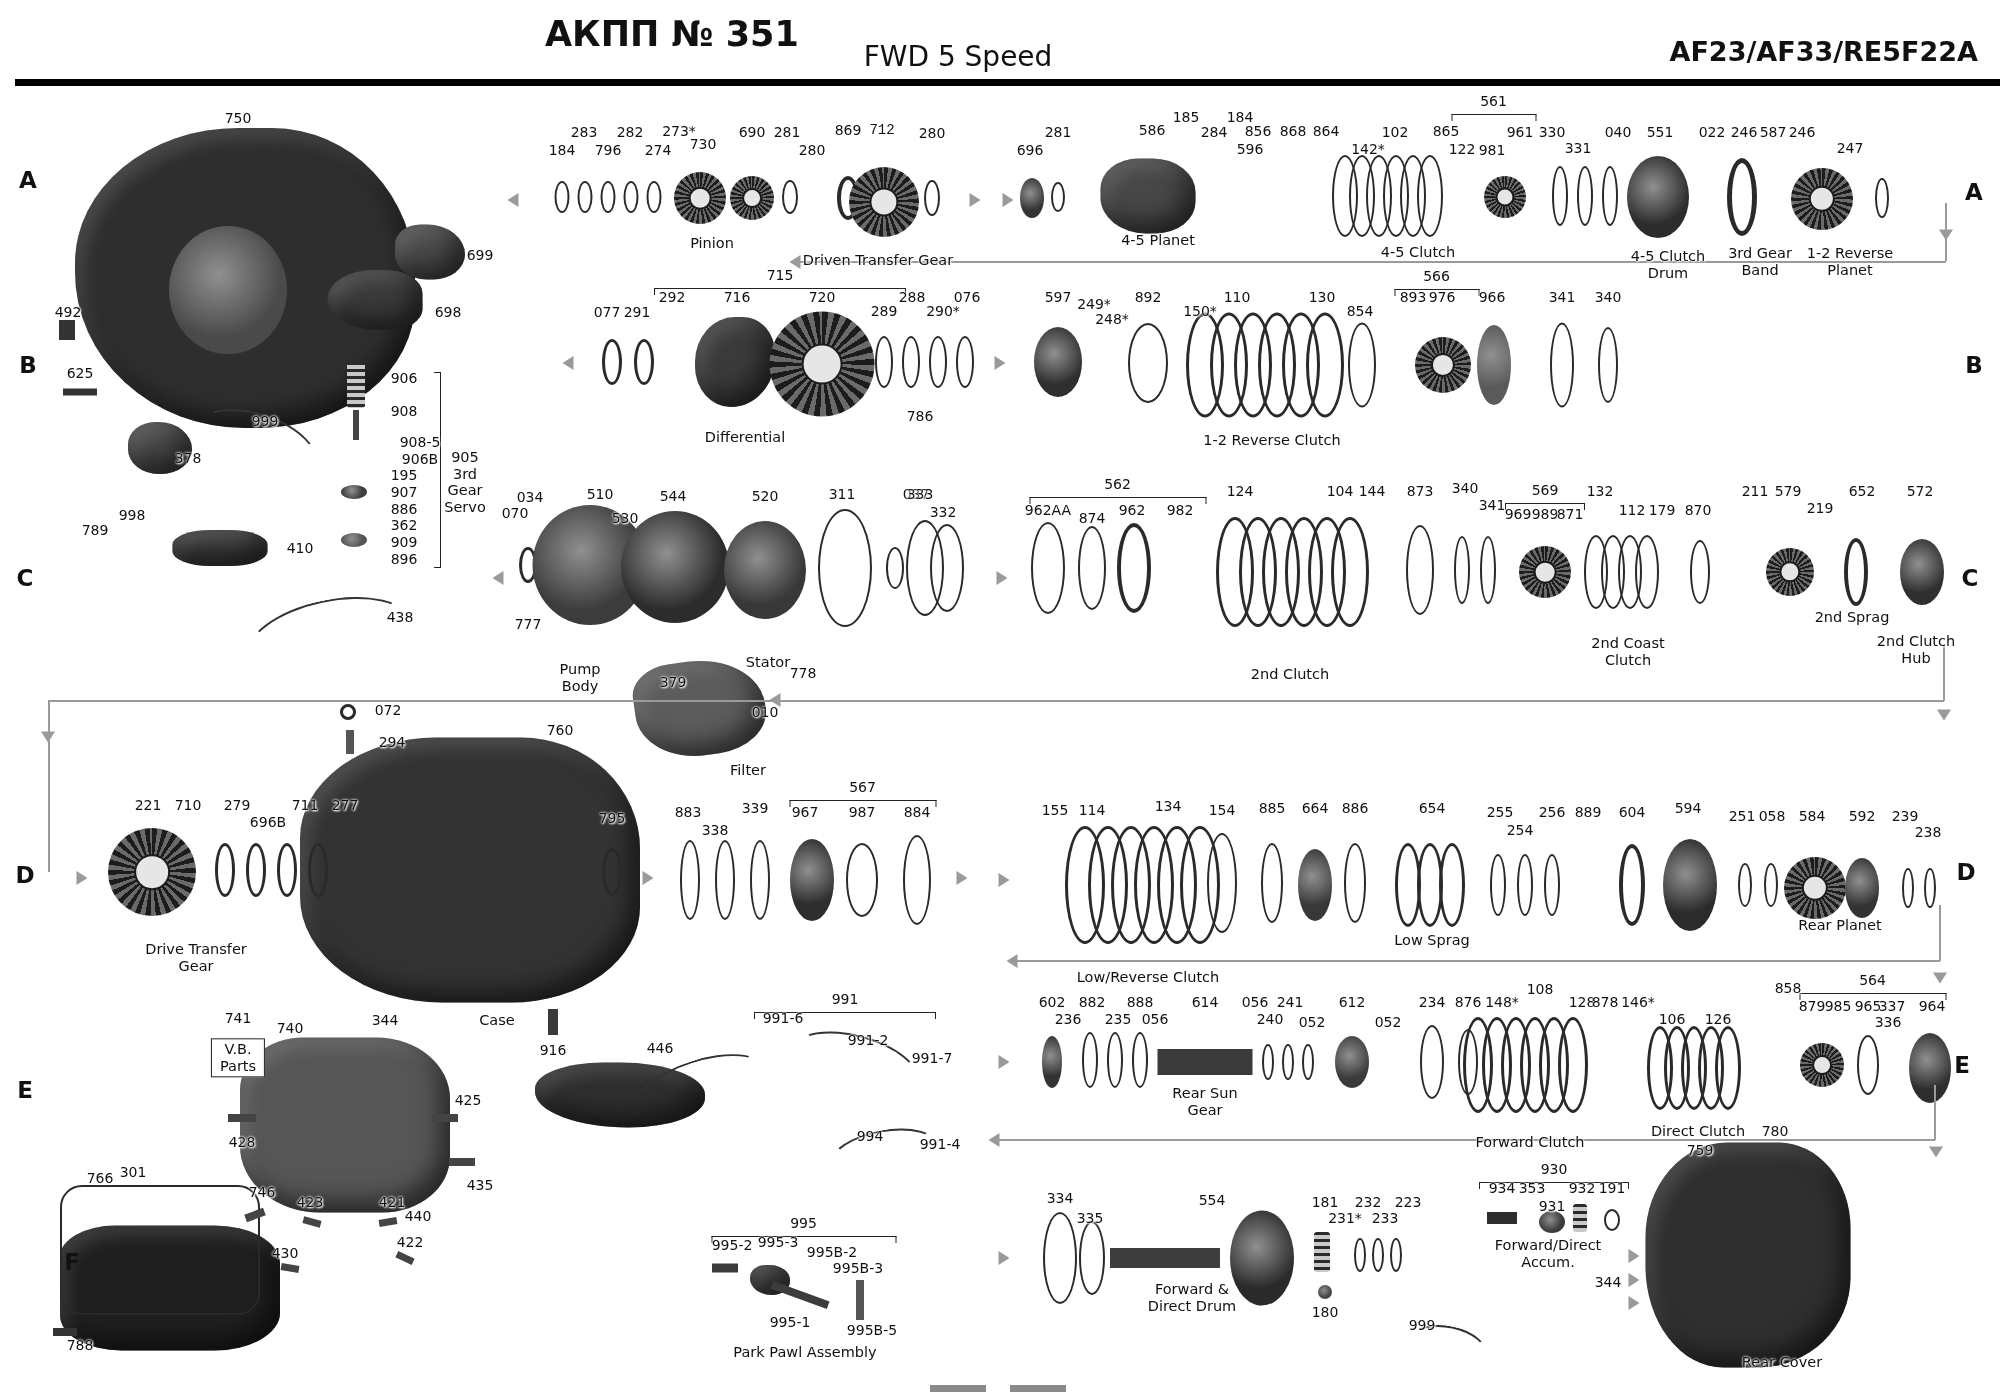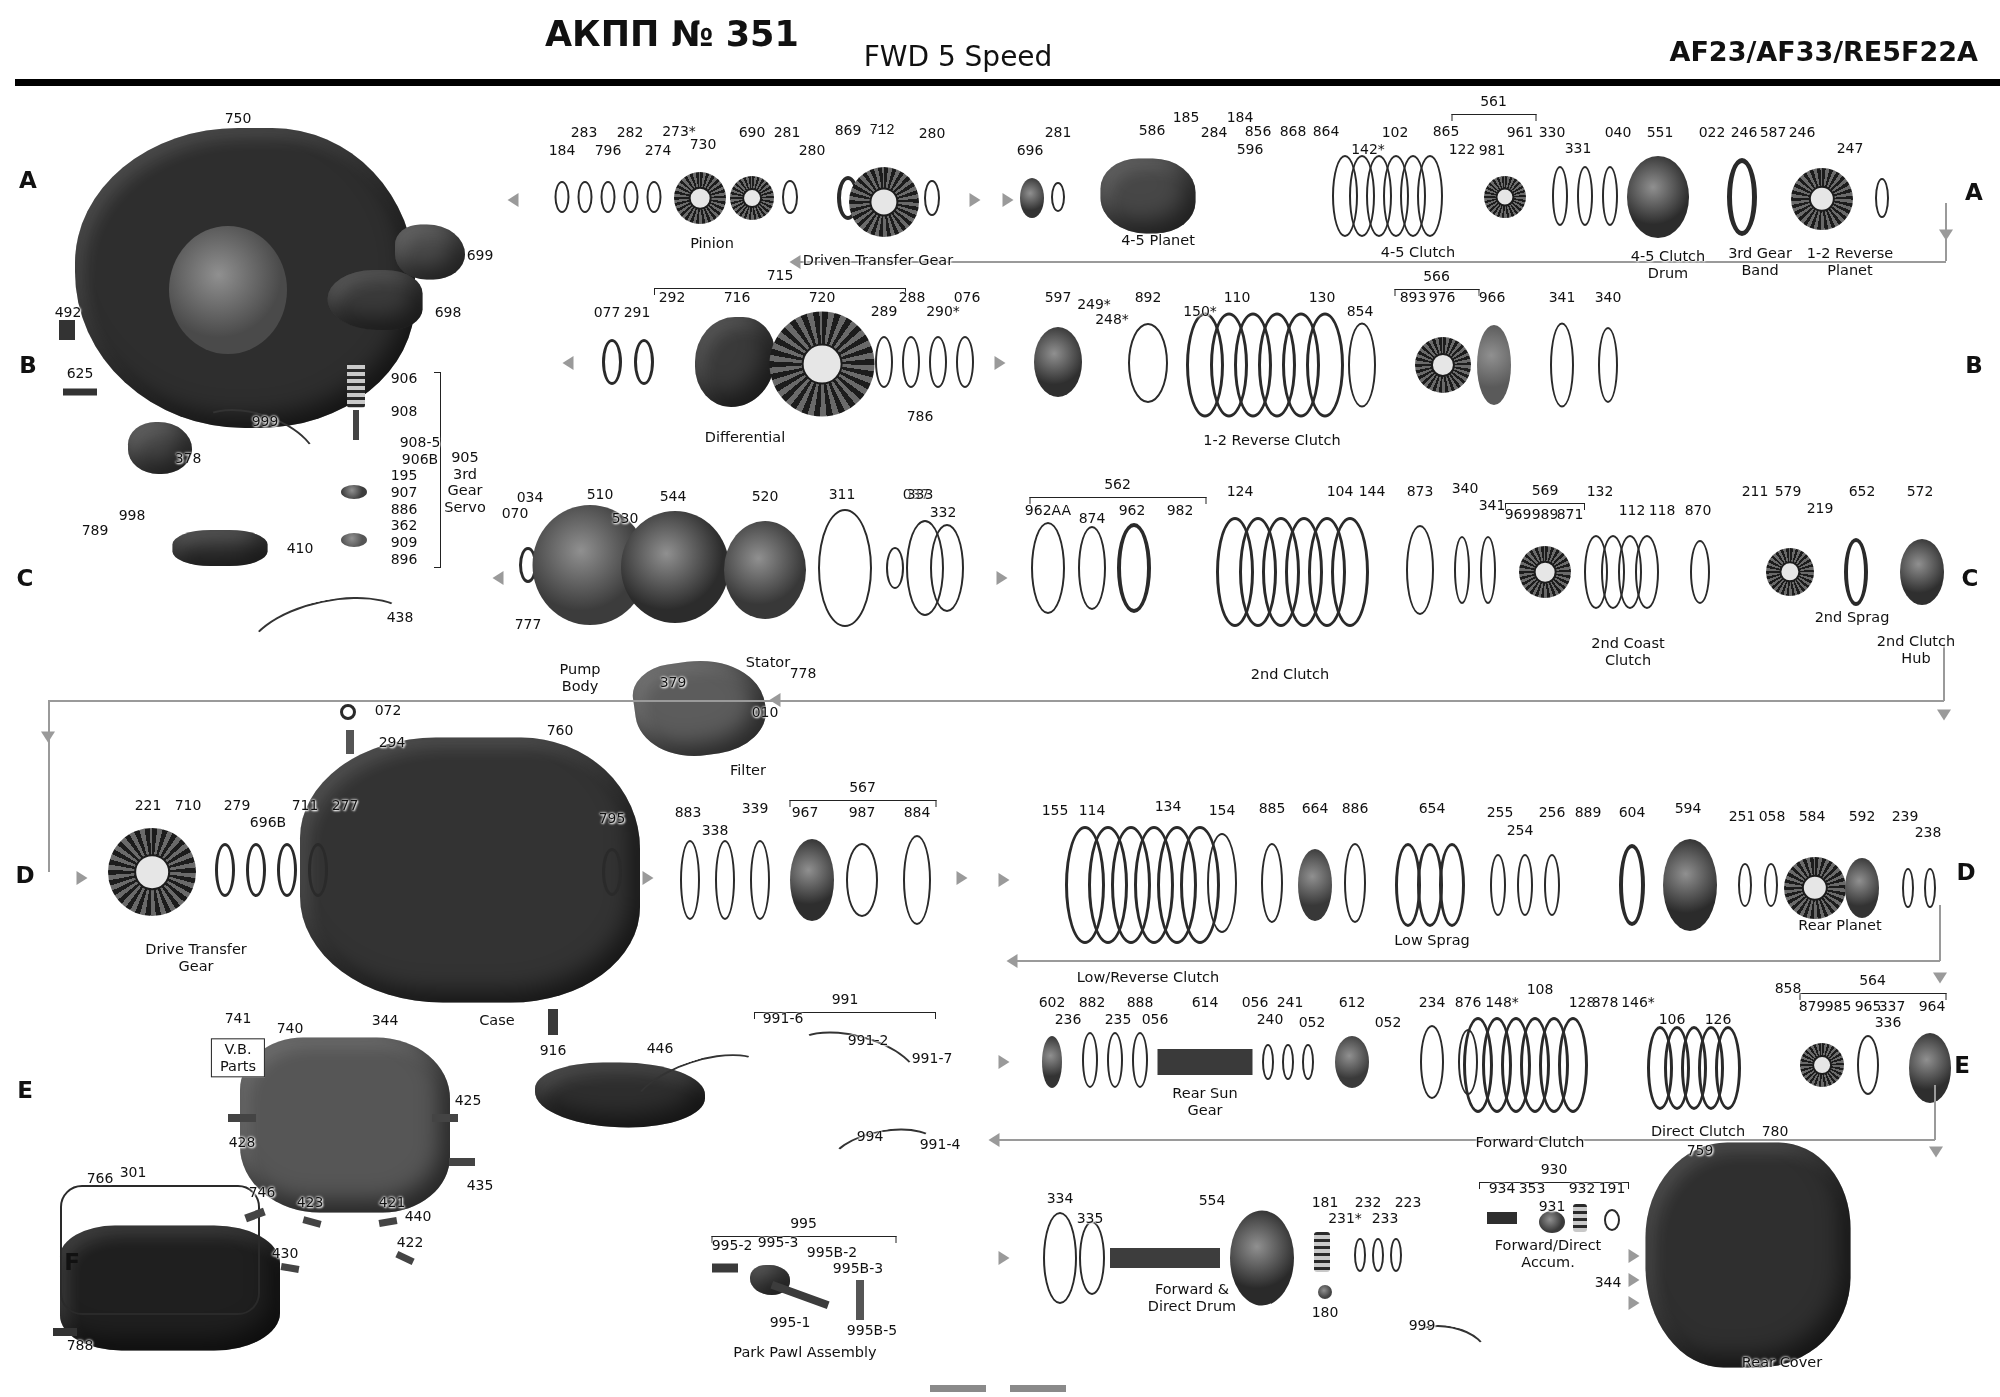--- a/index.html
+++ b/index.html
@@ -153,21 +153,21 @@
       <div class="plabel" style="left: 1340px; top: 491px;">104</div>
       <div class="plabel" style="left: 1372px; top: 491px;">144</div>
       <div class="plabel" style="left: 1420px; top: 491px;">873</div>
       <div class="plabel" style="left: 1465px; top: 488px;">340</div>
       <div class="plabel" style="left: 1492px; top: 505px;">341</div>
       <div class="plabel" style="left: 1518px; top: 514px;">969</div>
       <div class="plabel" style="left: 1545px; top: 514px;">989</div>
       <div class="plabel" style="left: 1570px; top: 514px;">871</div>
       <div class="plabel" style="left: 1600px; top: 491px;">132</div>
       <div class="plabel" style="left: 1632px; top: 510px;">112</div>
-      <div class="plabel" style="left: 1662px; top: 510px;">118</div>
+      <div class="plabel" style="left: 1662px; top: 510px;">179</div>
       <div class="plabel" style="left: 1698px; top: 510px;">870</div>
       <div class="plabel" style="left: 1755px; top: 491px;">211</div>
       <div class="plabel" style="left: 1788px; top: 491px;">579</div>
       <div class="plabel" style="left: 1820px; top: 491px; margin-top: 17px;">219</div>
       <div class="plabel" style="left: 1862px; top: 491px;">652</div>
       <div class="plabel" style="left: 1920px; top: 491px;">572</div>
       <div class="plabel" style="left: 148px; top: 805px;">221</div>
       <div class="plabel" style="left: 188px; top: 805px;">710</div>
       <div class="plabel" style="left: 237px; top: 805px;">279</div>
       <div class="plabel" style="left: 268px; top: 822px;">696B</div>

